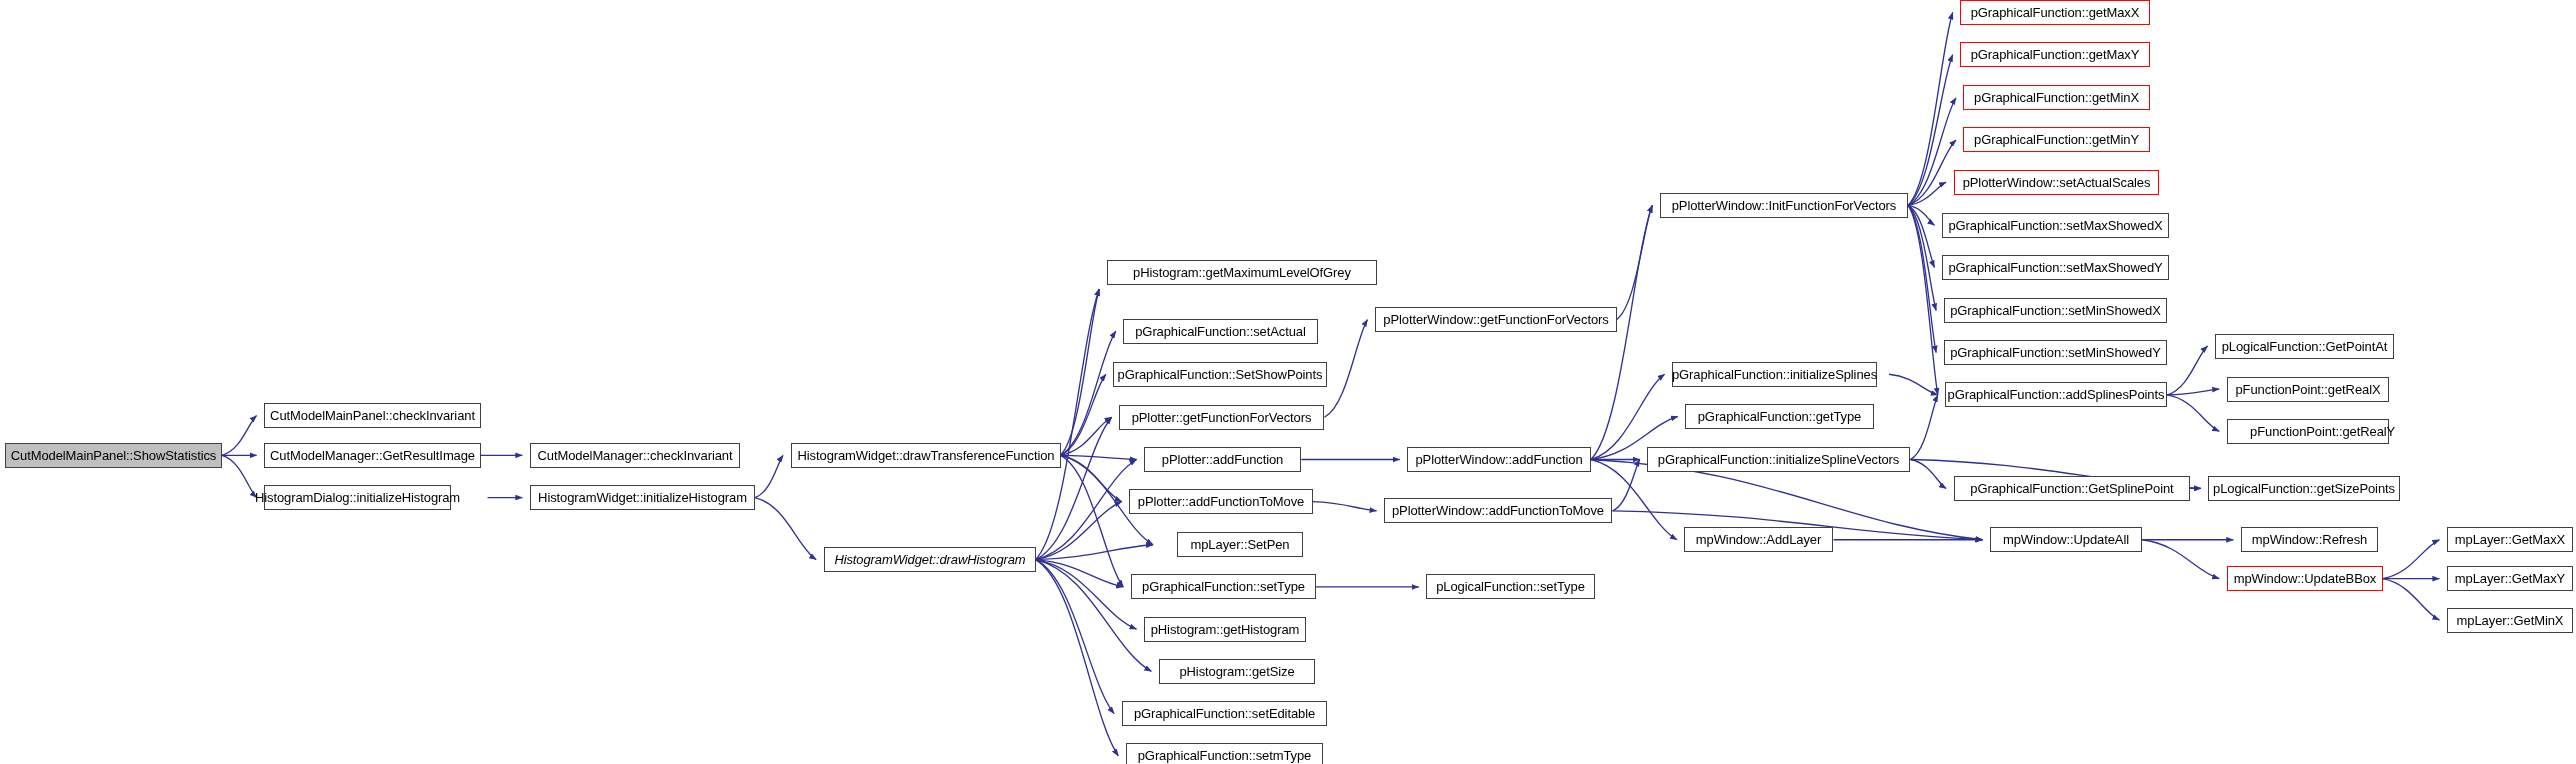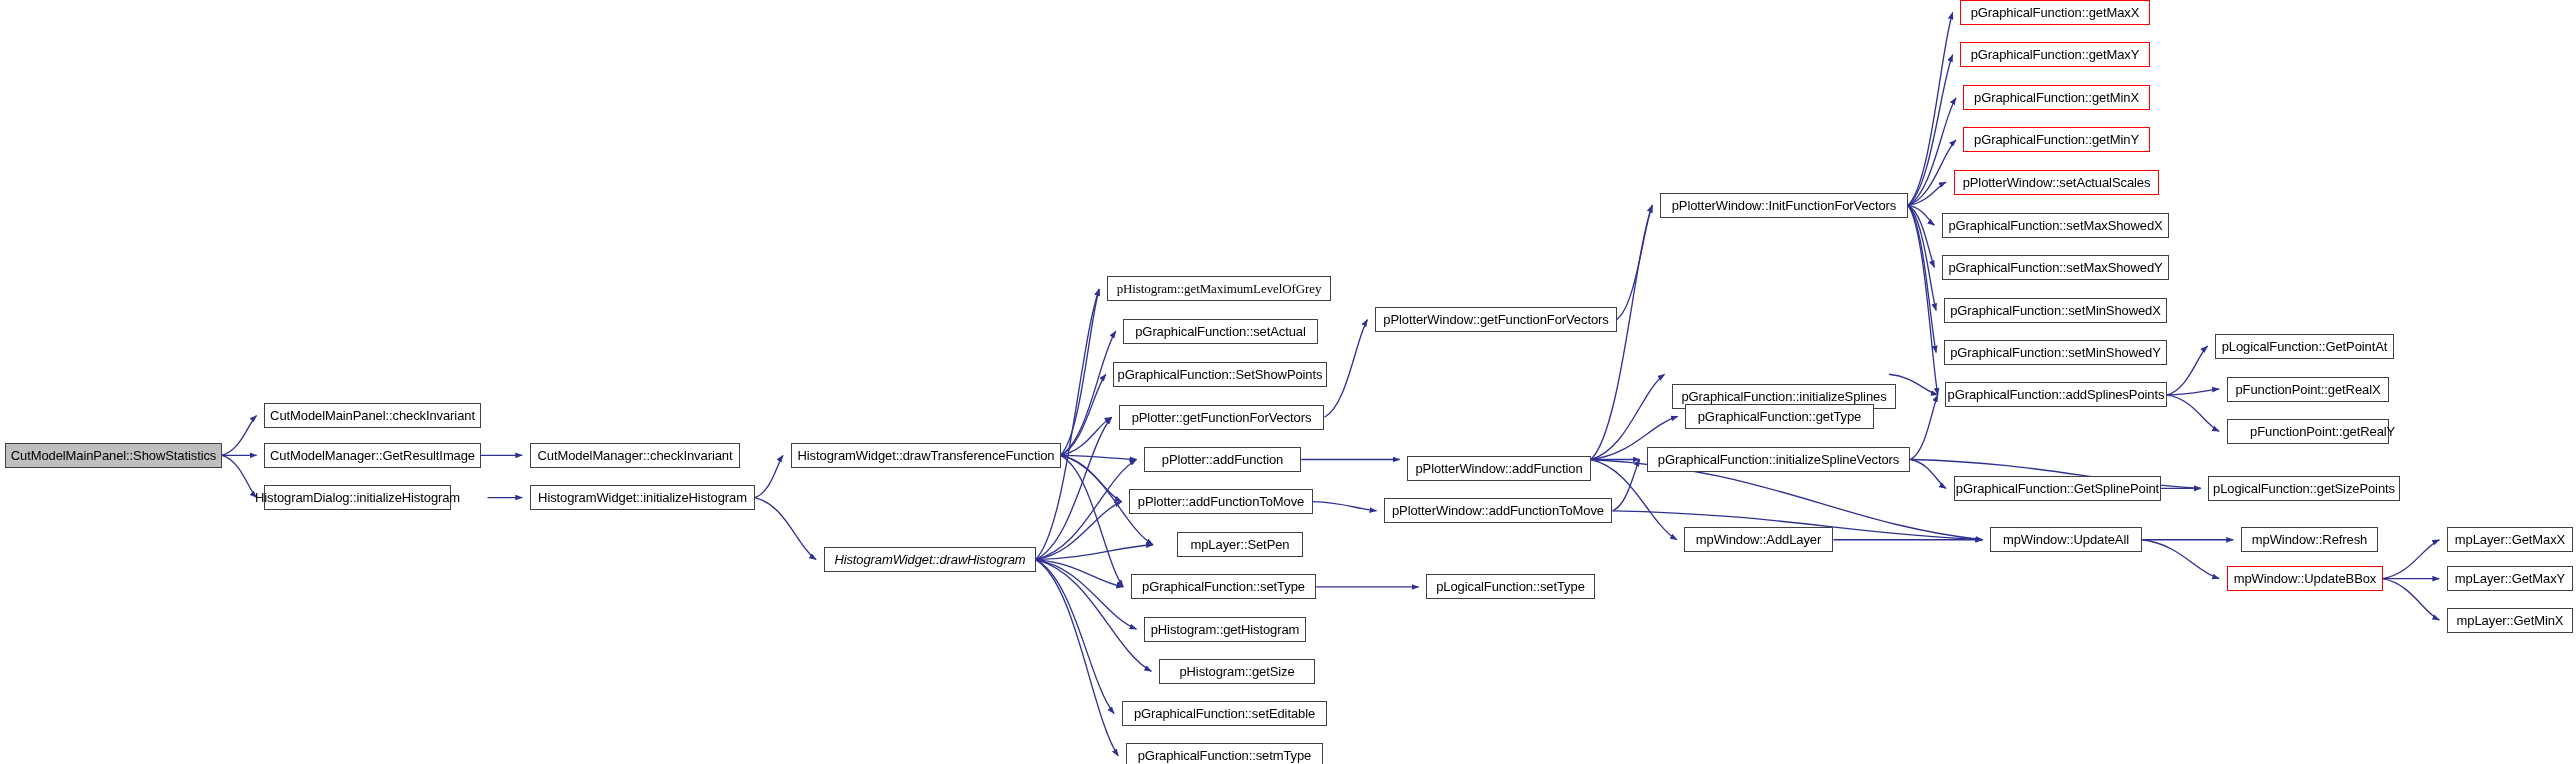--- a/index.html
+++ b/index.html
@@ -152,21 +152,21 @@
       </div>
       <div class="node" style="left: 530px; top: 485px; width: 225px;">
         <span class="node-label">HistogramWidget::initializeHistogram</span>
       </div>
       <div class="node" style="left: 791px; top: 443px; width: 270px;">
         <span class="node-label">HistogramWidget::drawTransferenceFunction</span>
       </div>
       <div class="node" style="left: 824px; top: 547px; width: 212px; font-style: italic;">
         <span class="node-label">HistogramWidget::drawHistogram</span>
       </div>
-      <div class="node" style="left: 1107px; top: 276px; width: 224px; font-family: Liberation Serif, serif;">
+      <div class="node" style="left: 1107px; top: 260px; width: 270px;">
         <span class="node-label">pHistogram::getMaximumLevelOfGrey</span>
       </div>
       <div class="node" style="left: 1123px; top: 319px; width: 195px;">
         <span class="node-label">pGraphicalFunction::setActual</span>
       </div>
       <div class="node" style="left: 1113px; top: 362px; width: 214px;">
         <span class="node-label">pGraphicalFunction::SetShowPoints</span>
       </div>
       <div class="node" style="left: 1119px; top: 405px; width: 205px;">
         <span class="node-label">pPlotter::getFunctionForVectors</span>
@@ -191,33 +191,33 @@
       </div>
       <div class="node" style="left: 1122px; top: 701px; width: 205px;">
         <span class="node-label">pGraphicalFunction::setEditable</span>
       </div>
       <div class="node" style="left: 1126px; top: 743px; width: 197px;">
         <span class="node-label">pGraphicalFunction::setmType</span>
       </div>
       <div class="node" style="left: 1375px; top: 307px; width: 242px;">
         <span class="node-label">pPlotterWindow::getFunctionForVectors</span>
       </div>
-      <div class="node" style="left: 1407px; top: 447px; width: 184px; margin-top: 9px;">
+      <div class="node" style="left: 1407px; top: 447px; width: 184px;">
         <span class="node-label">pPlotterWindow::addFunction</span>
       </div>
       <div class="node" style="left: 1384px; top: 498px; width: 228px;">
         <span class="node-label">pPlotterWindow::addFunctionToMove</span>
       </div>
       <div class="node" style="left: 1426px; top: 574px; width: 169px;">
         <span class="node-label">pLogicalFunction::setType</span>
       </div>
       <div class="node" style="left: 1660px; top: 193px; width: 248px;">
         <span class="node-label">pPlotterWindow::InitFunctionForVectors</span>
       </div>
-      <div class="node" style="left: 1672px; top: 384px; width: 224px;">
+      <div class="node" style="left: 1672px; top: 362px; width: 205px;">
         <span class="node-label">pGraphicalFunction::initializeSplines</span>
       </div>
       <div class="node" style="left: 1685px; top: 404px; width: 189px;">
         <span class="node-label">pGraphicalFunction::getType</span>
       </div>
       <div class="node" style="left: 1647px; top: 447px; width: 263px;">
         <span class="node-label">pGraphicalFunction::initializeSplineVectors</span>
       </div>
       <div class="node" style="left: 1684px; top: 527px; width: 149px;">
         <span class="node-label">mpWindow::AddLayer</span>
@@ -245,21 +245,21 @@
       </div>
       <div class="node" style="left: 1944px; top: 298px; width: 223px;">
         <span class="node-label">pGraphicalFunction::setMinShowedX</span>
       </div>
       <div class="node" style="left: 1944px; top: 340px; width: 223px;">
         <span class="node-label">pGraphicalFunction::setMinShowedY</span>
       </div>
       <div class="node" style="left: 1945px; top: 382px; width: 222px;">
         <span class="node-label">pGraphicalFunction::addSplinesPoints</span>
       </div>
-      <div class="node" style="left: 1954px; top: 476px; width: 207px;">
+      <div class="node" style="left: 1954px; top: 476px; width: 236px;">
         <span class="node-label">pGraphicalFunction::GetSplinePoint</span>
       </div>
       <div class="node" style="left: 1990px; top: 527px; width: 152px;">
         <span class="node-label">mpWindow::UpdateAll</span>
       </div>
       <div class="node" style="left: 2215px; top: 334px; width: 179px;">
         <span class="node-label">pLogicalFunction::GetPointAt</span>
       </div>
       <div class="node" style="left: 2227px; top: 377px; width: 162px;">
         <span class="node-label">pFunctionPoint::getRealX</span>

